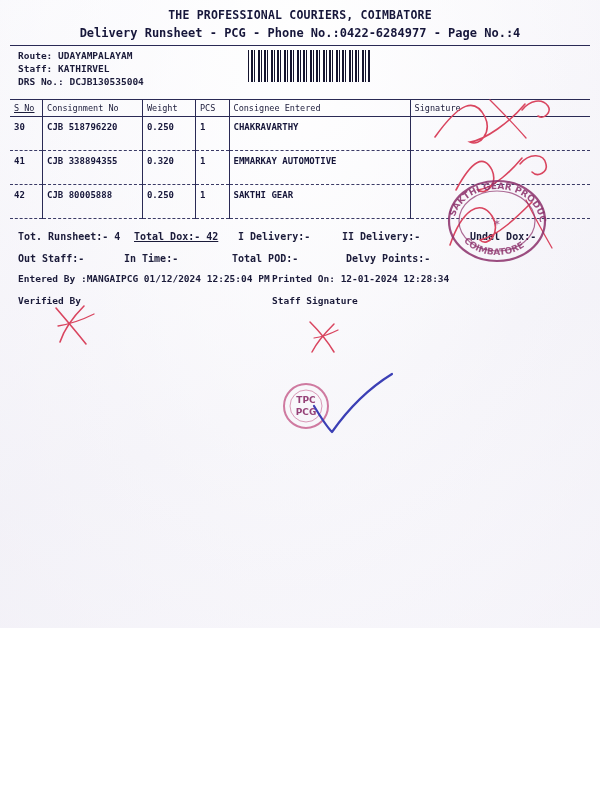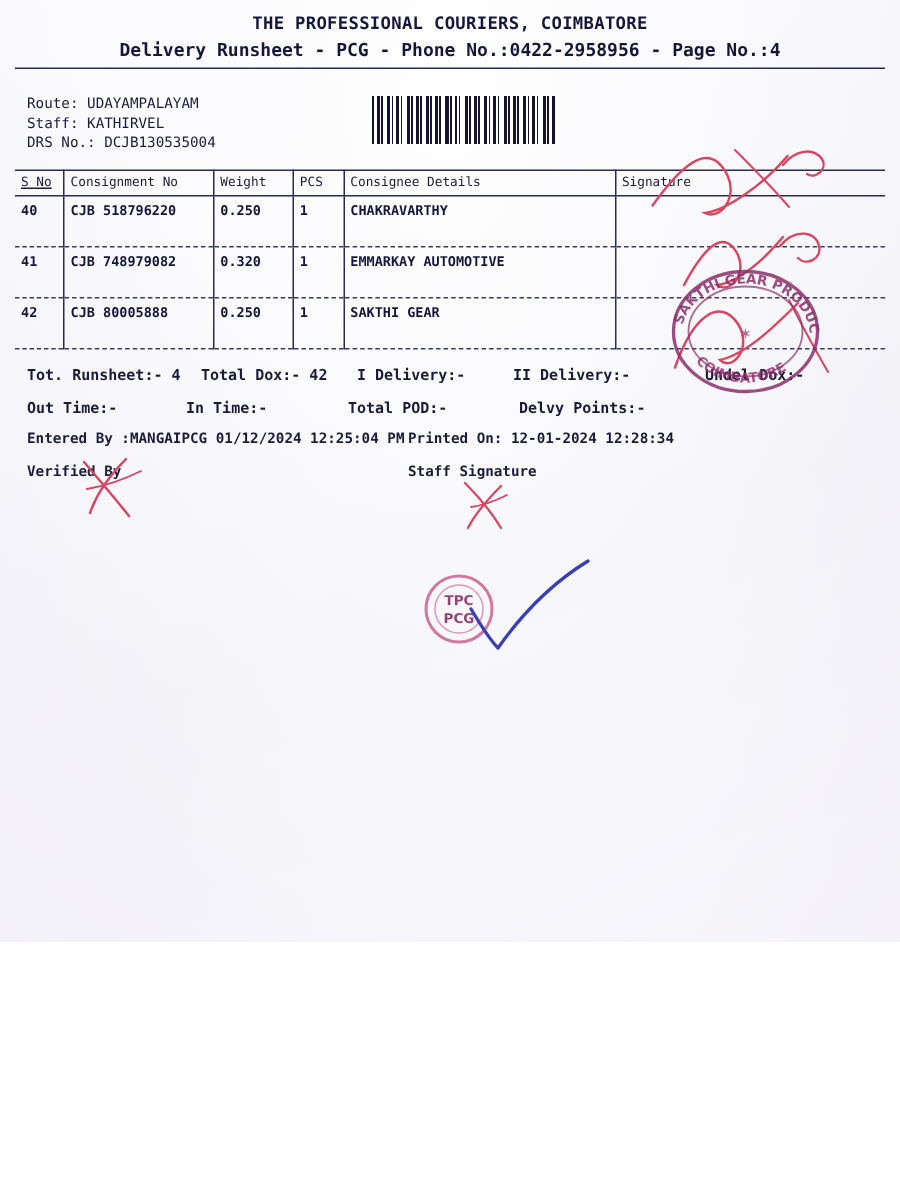--- a/index.html
+++ b/index.html
@@ -51,23 +51,23 @@
     color: #16163a;
   }
   .hr {
     border-top: 1px solid #2a2a55;
     margin: 5px 0 0 0;
   }
   .meta {
     position: relative;
     height: 48px;
     font-size: 9.5px;
-    font-weight: normal;
+    font-weight: bold;
     line-height: 13px;
-    margin-top: 17px;
+    margin-top: 3px;
   }
   .meta .left {
     position: absolute;
     left: 8px;
     top: 0;
   }
   .meta .right {
     position: absolute;
     left: 368px;
     top: 0;
@@ -123,21 +123,21 @@
 
   .totals {
     font-size: 10px;
     font-weight: bold;
     margin-top: 8px;
     line-height: 20px;
     position: relative;
     height: 44px;
   }
   .t1 { position:absolute; left: 8px;  top: 0; }
-  .t2 { position:absolute; left: 124px;top: 0; }
+  .t2 { position:absolute; left: 124px;top: 0; text-decoration: underline; }
   .t3 { position:absolute; left: 228px;top: 0; }
   .t4 { position:absolute; left: 332px;top: 0; }
   .t5 { position:absolute; left: 460px;top: 0; }
   .t6 { position:absolute; left: 8px;  top: 22px; }
   .t7 { position:absolute; left: 114px;top: 22px; }
   .t8 { position:absolute; left: 222px;top: 22px; }
   .t9 { position:absolute; left: 336px;top: 22px; }
 
   .entered {
     position: relative;
@@ -168,55 +168,55 @@
 </style>
 </head>
 <body>
 
 <div class="page">
   <div class="paper-shade"></div>
 
   <div class="doc">
 
     <div class="title">THE PROFESSIONAL COURIERS, COIMBATORE</div>
-    <div class="subtitle">Delivery Runsheet - PCG - Phone No.:0422-2958956 - Page No.:4</div>
+    <div class="subtitle">Delivery Runsheet - PCG - Phone No.:0422-6284977 - Page No.:4</div>
     <div class="hr"></div>
 
     <div class="meta">
       <div class="left">
         <div>Route: UDAYAMPALAYAM</div>
         <div>Staff: KATHIRVEL</div>
         <div>DRS No.: DCJB130535004</div>
       </div>
       <div class="barcode"></div>
     </div>
 
     <table class="grid">
       <thead>
         <tr>
           <th class="c-sno">S No</th>
           <th class="c-cn">Consignment No</th>
           <th class="c-wt">Weight</th>
           <th class="c-pcs">PCS</th>
-          <th class="c-cons">Consignee Details</th>
+          <th class="c-cons">Consignee Entered</th>
           <th class="c-sig">Signature</th>
         </tr>
       </thead>
       <tbody>
         <tr>
-          <td>40</td>
+          <td>30</td>
           <td>CJB 518796220</td>
           <td>0.250</td>
           <td>1</td>
           <td>CHAKRAVARTHY</td>
           <td></td>
         </tr>
         <tr>
           <td>41</td>
-          <td>CJB 748979082</td>
+          <td>CJB 338894355</td>
           <td>0.320</td>
           <td>1</td>
           <td>EMMARKAY AUTOMOTIVE</td>
           <td></td>
         </tr>
         <tr>
           <td>42</td>
           <td>CJB 80005888</td>
           <td>0.250</td>
           <td>1</td>
@@ -225,21 +225,21 @@
         </tr>
       </tbody>
     </table>
 
     <div class="totals">
       <span class="t1">Tot. Runsheet:- 4</span>
       <span class="t2">Total Dox:-   42</span>
       <span class="t3">I Delivery:-</span>
       <span class="t4">II Delivery:-</span>
       <span class="t5">Undel Dox:-</span>
-      <span class="t6">Out Time:-</span>
+      <span class="t6">Out Staff:-</span>
       <span class="t7">In Time:-</span>
       <span class="t8">Total POD:-</span>
       <span class="t9">Delvy Points:-</span>
     </div>
 
     <div class="entered">
       <span class="e1">Entered By :MANGAIPCG 01/12/2024 12:25:04 PM</span>
       <span class="e2">Printed On: 12-01-2024 12:28:34</span>
       <span class="e3">Verified By</span>
       <span class="e4">Staff Signature</span>

